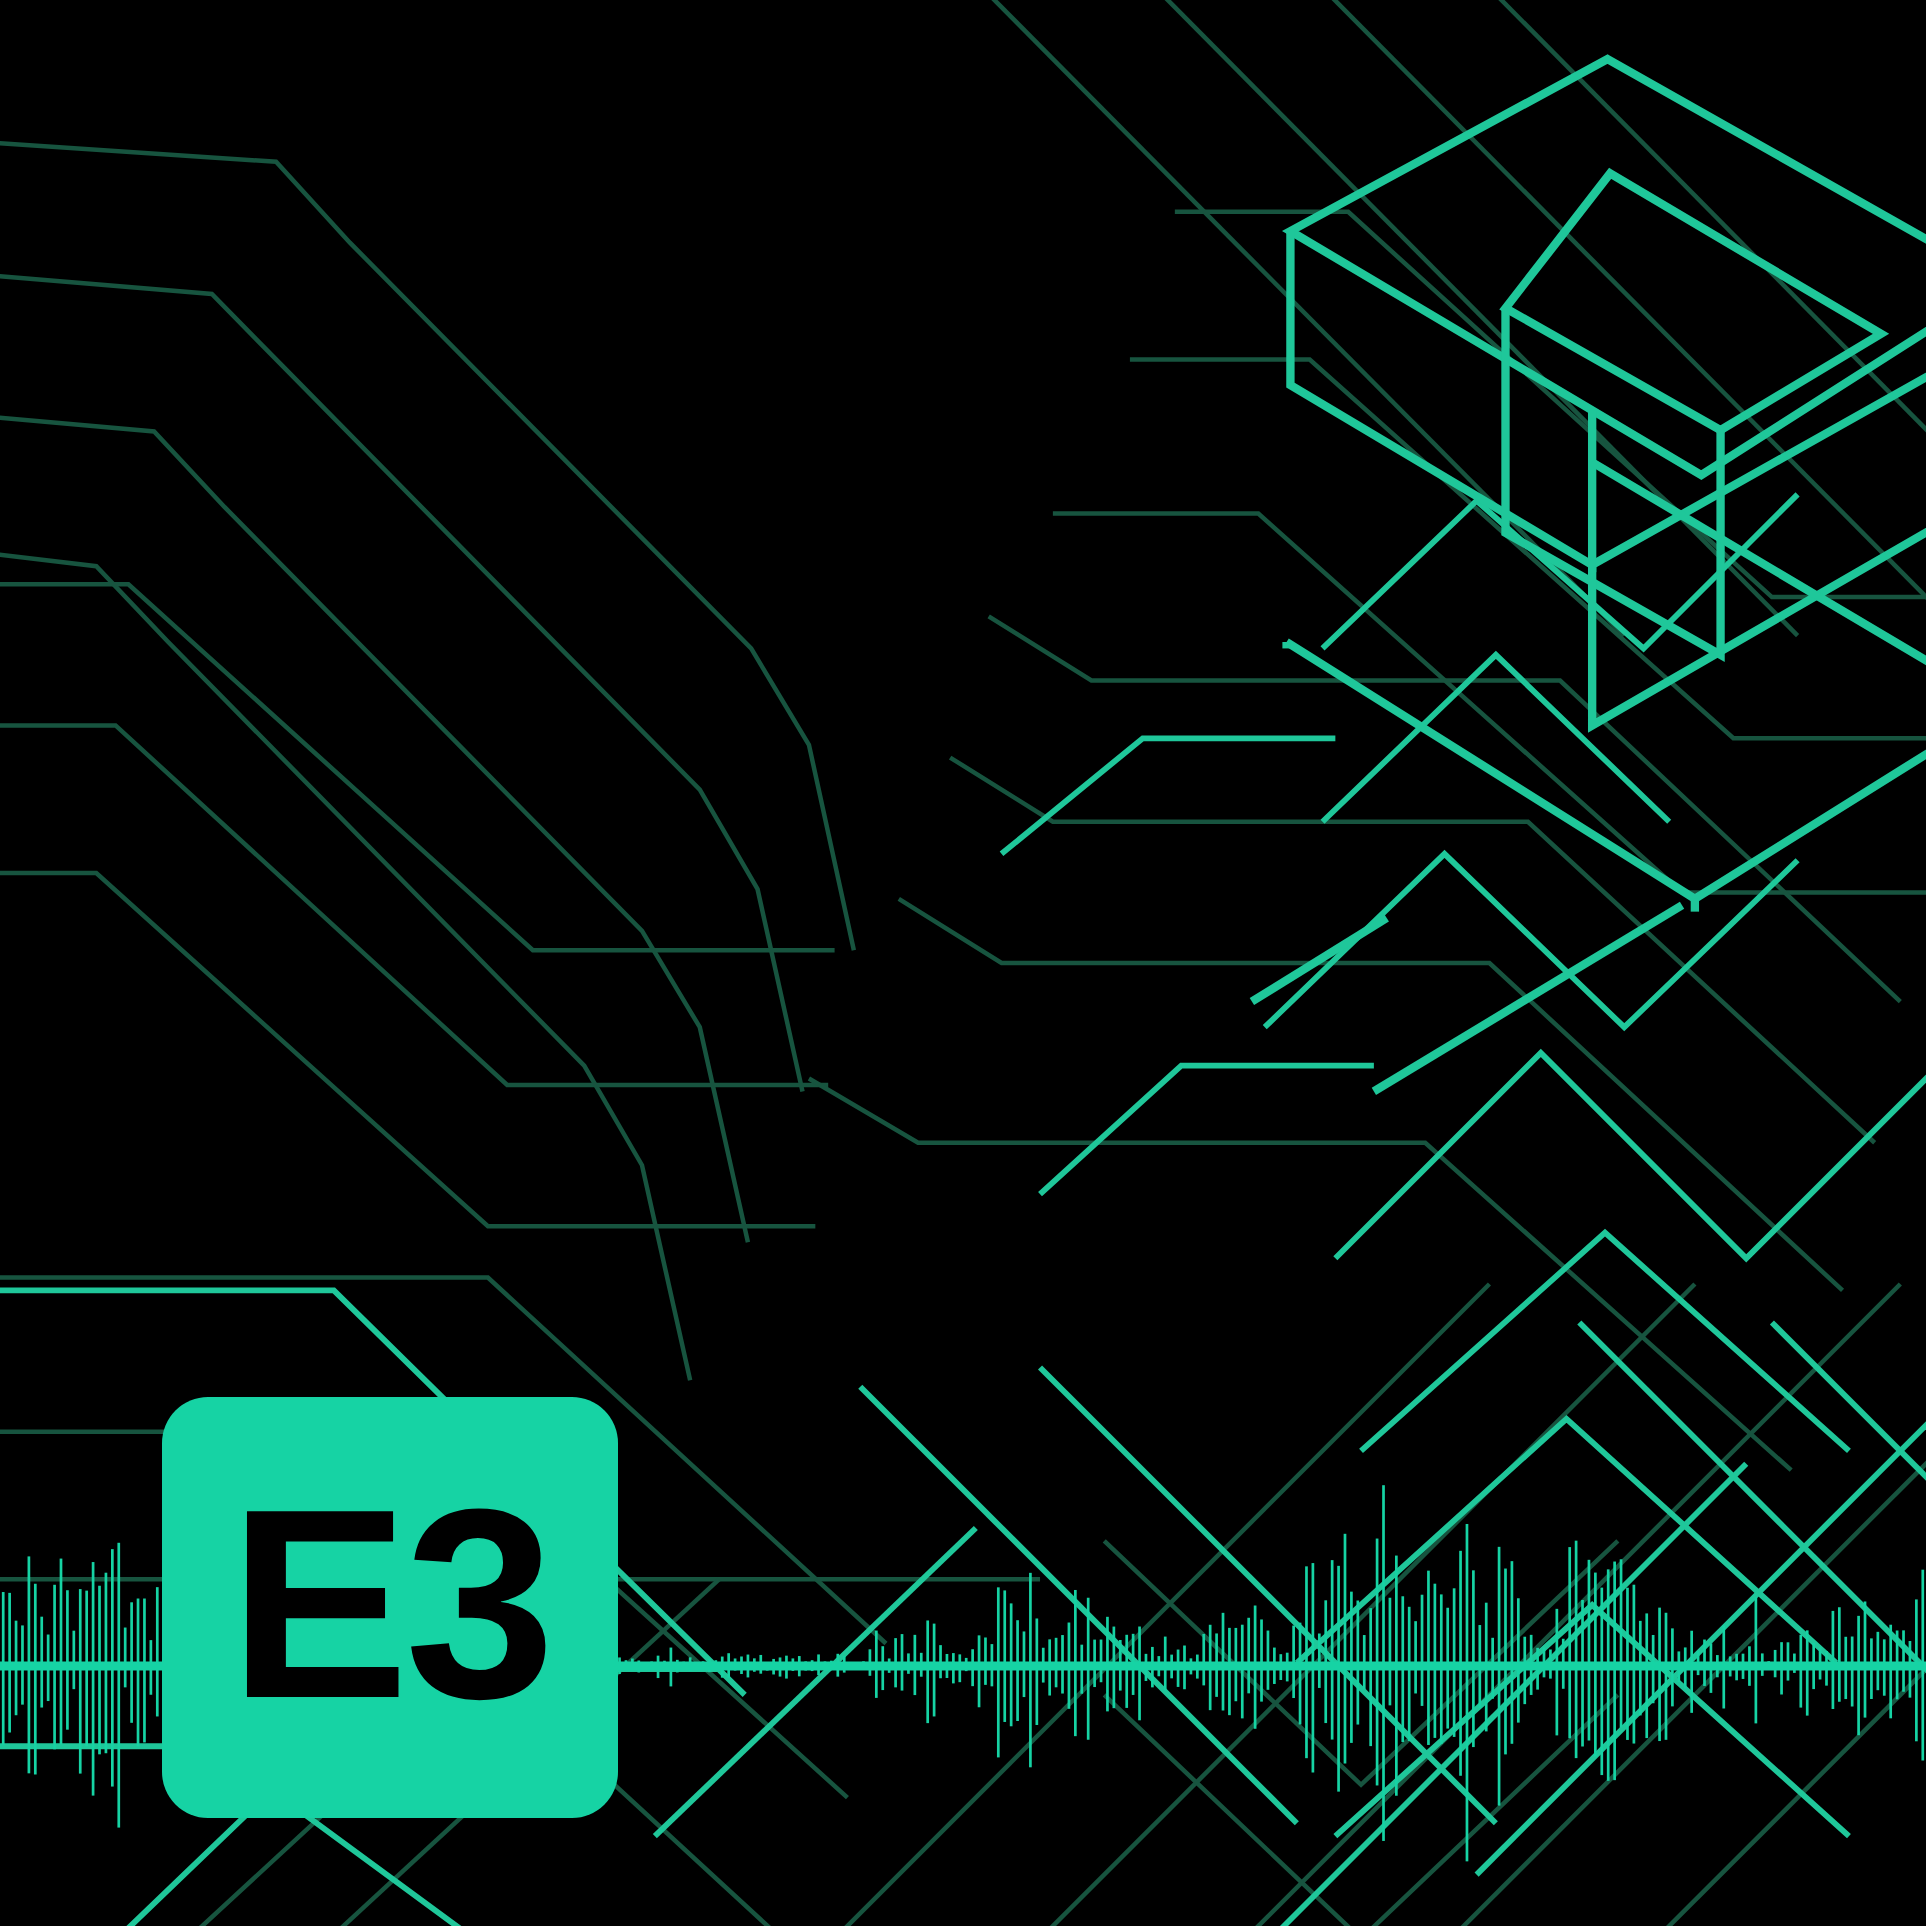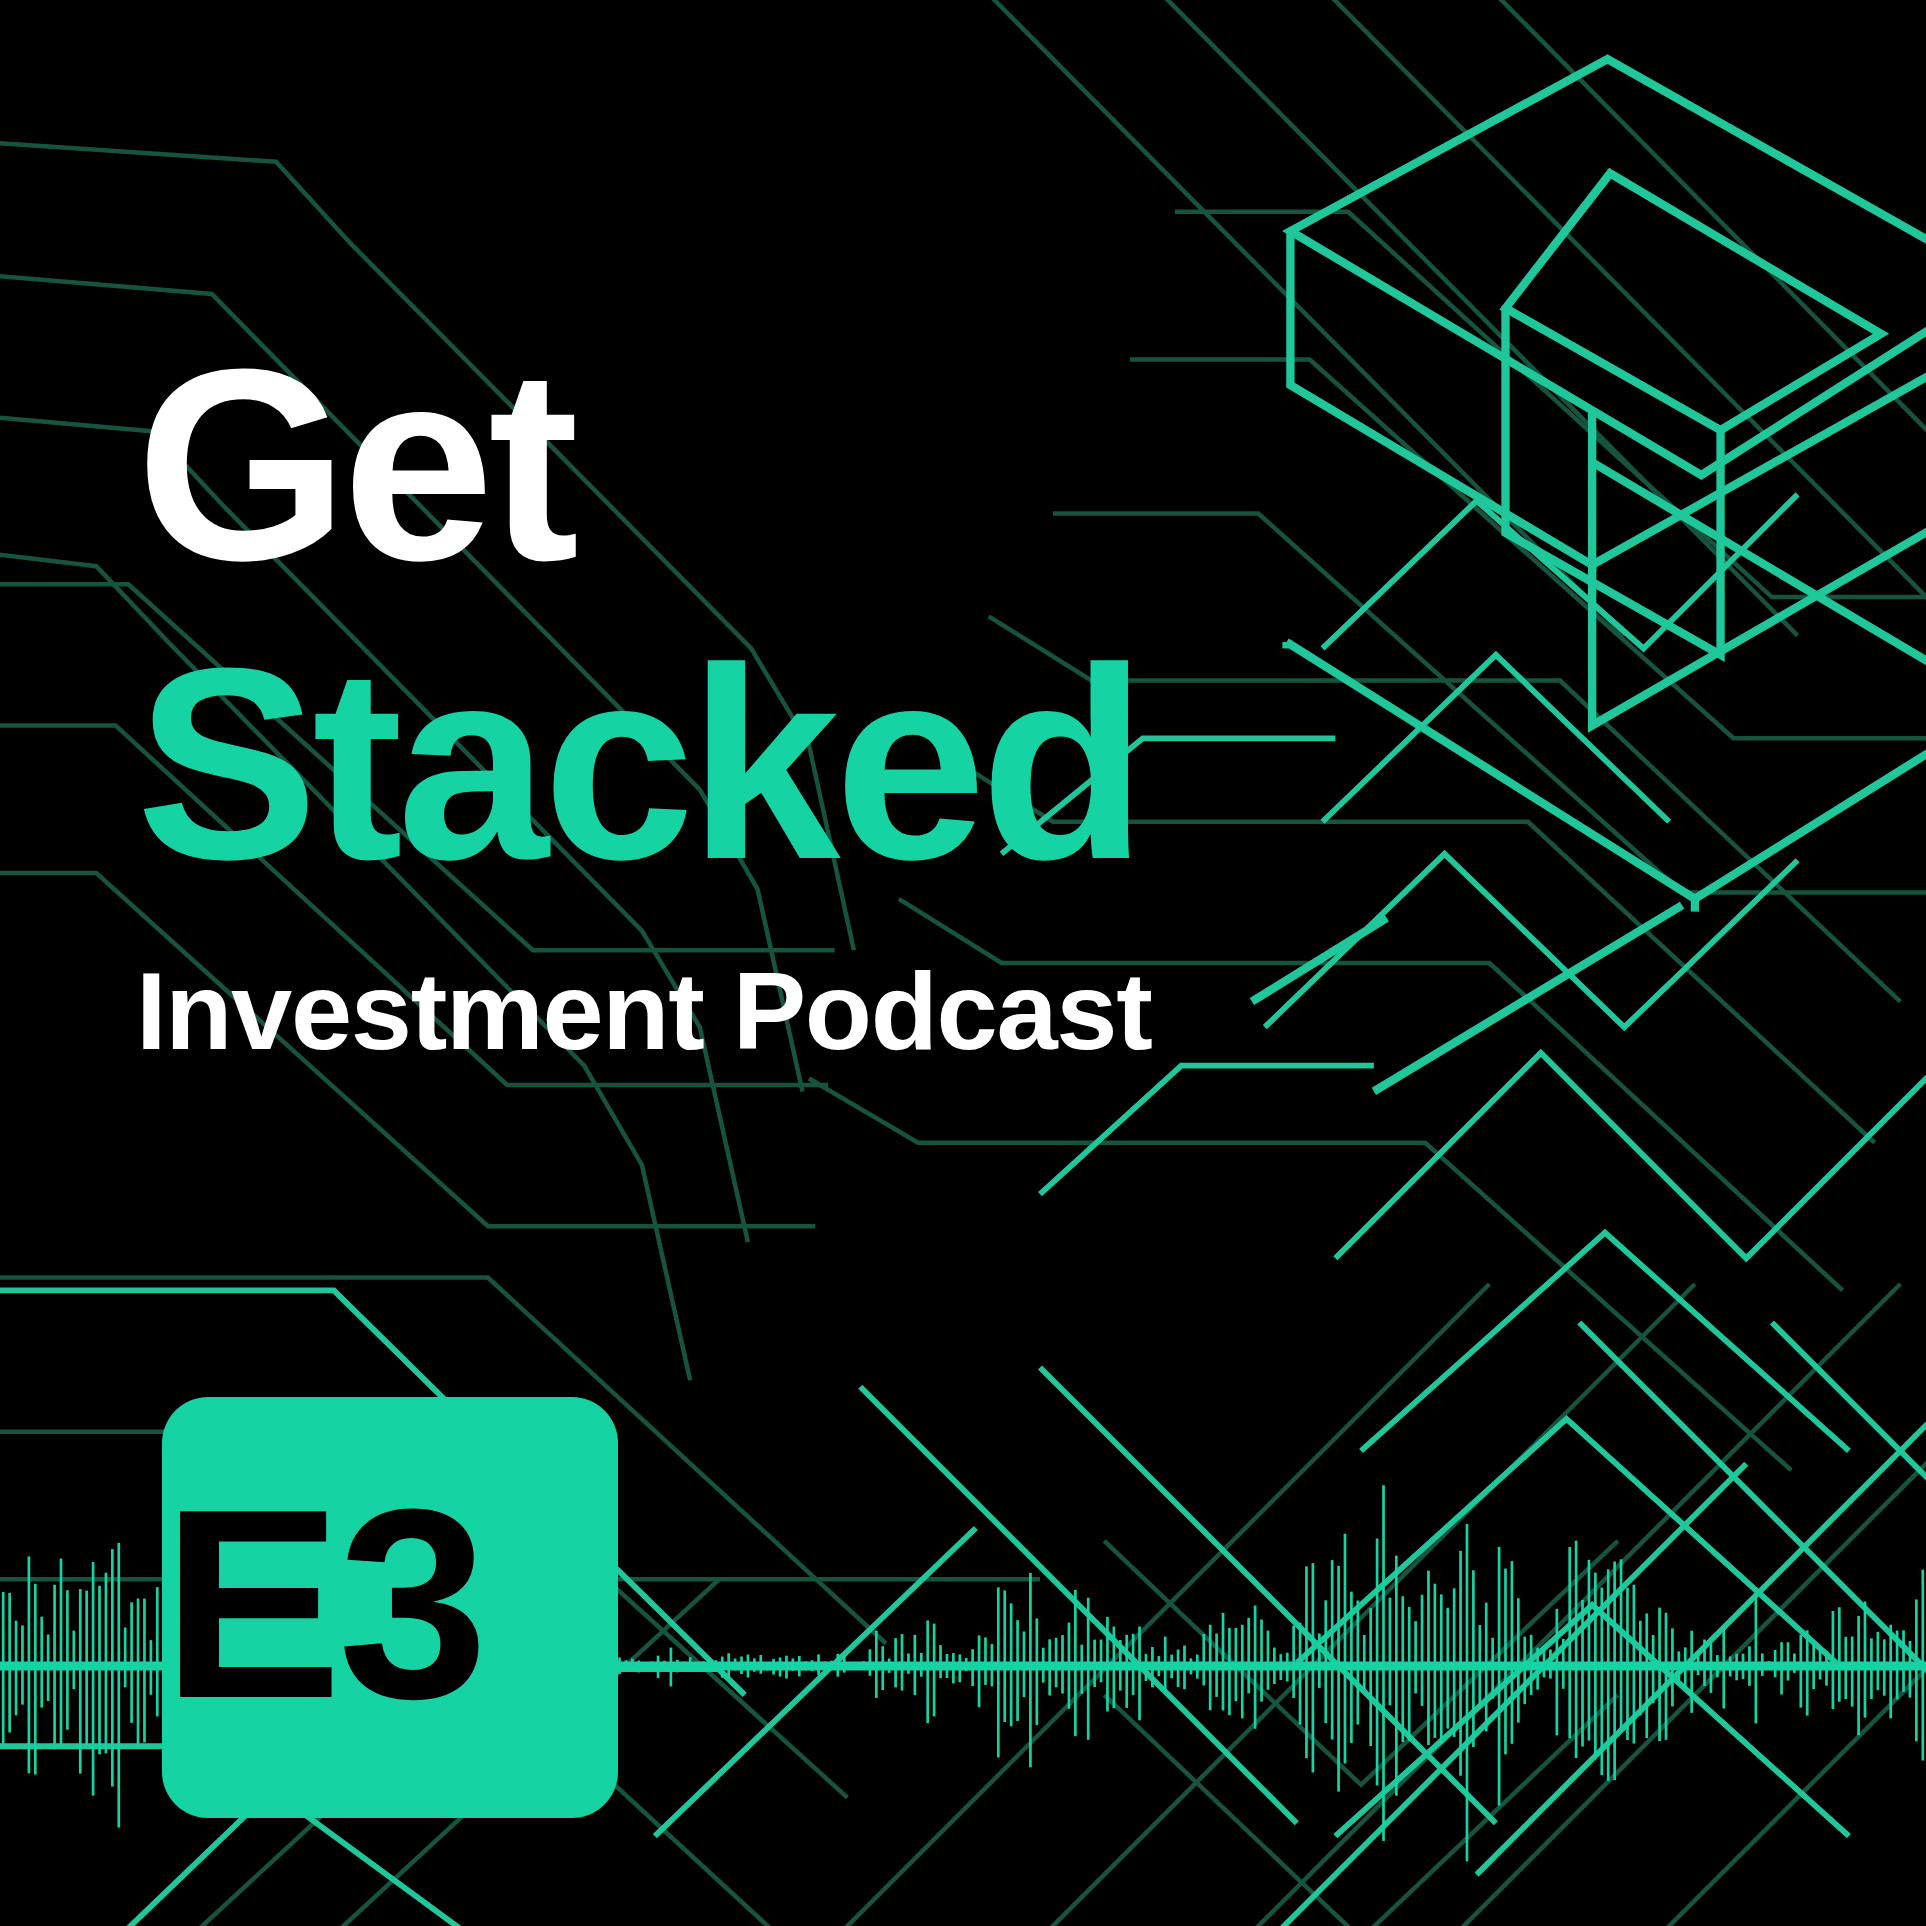--- a/index.html
+++ b/index.html
@@ -62,20 +62,21 @@
   #episode-badge {
     position: absolute;
     left: 162px;
     top: 1397px;
     width: 456px;
     height: 421px;
     background: #16D3A4;
     border-radius: 46px;
     display: flex;
     align-items: center;
+    justify-content: center;
     z-index: 6;
   }
   #episode-badge-label {
     font-size: 270px;
     font-weight: 700;
     color: #000000;
     letter-spacing: -0.015em;
     line-height: 1;
     transform: translateY(-3.9px);
   }
@@ -474,24 +475,19 @@
         <rect x="2942.9" y="2530.7" width="4.2" height="145.8"></rect>
         <rect x="2952.9" y="2539.7" width="4.2" height="107.2"></rect>
         <rect x="2962.9" y="2539.5" width="4.2" height="95.6"></rect>
         <rect x="2972.9" y="2556.1" width="4.2" height="88.2"></rect>
         <rect x="2982.9" y="2491.3" width="4.2" height="221.0"></rect>
         <rect x="2992.9" y="2445.0" width="4.2" height="297.2"></rect>
         <rect x="0" y="2588" width="3000" height="14"></rect>
       </g>
   </svg>
 
-  <div id="title-block">
-    <span class="title-line" id="title-get">Get</span>
-    <span class="title-line" id="title-stacked">Stacked</span>
-    <span id="subtitle">Investment Podcast</span>
-  </div>
 
   <div id="episode-badge">
     <span id="episode-badge-label">E3</span>
   </div>
 
 </div>
 
 
 </body></html>

